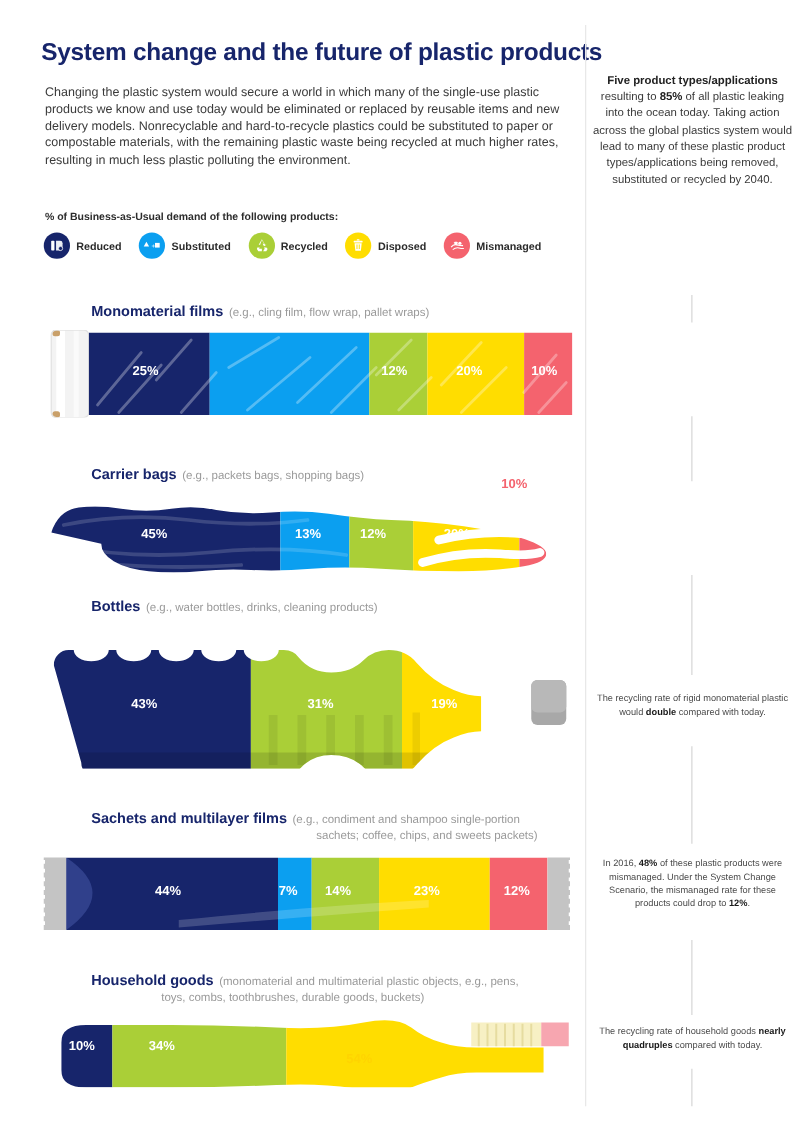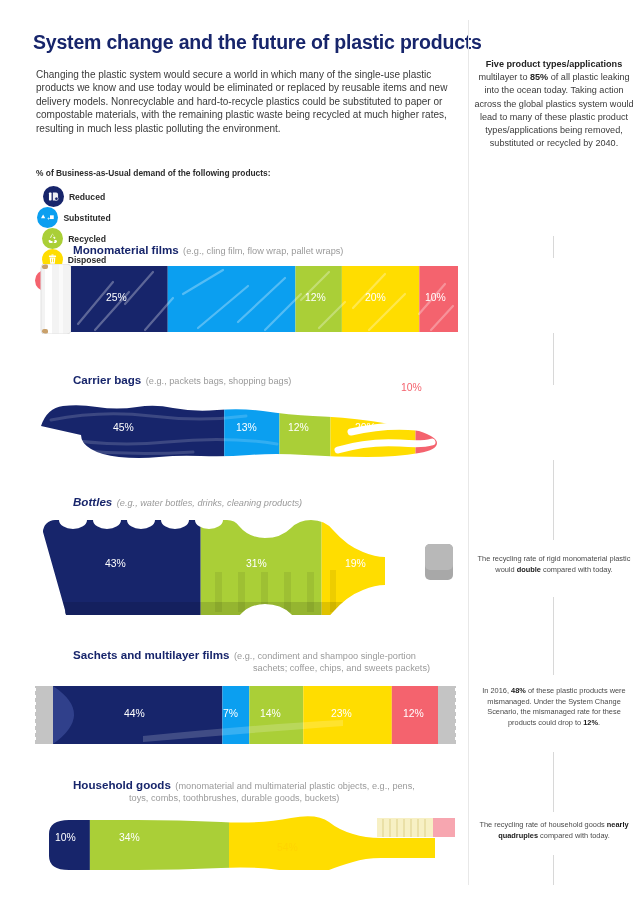--- a/index.html
+++ b/index.html
@@ -42,58 +42,58 @@
     position: absolute; left: 553px; width: 1px; background: #d8d8d8;
   }
 
   
   .legend-caption {
     position: absolute; left: 36px; top: 168px;
     font-size: 8.4px; font-weight: bold; color: #2c2c2c;
   }
   .legend-row {
     position: absolute; left: 35px; top: 186px;
-    display: flex; align-items: center; gap: 0px; flex-direction: column;
+    display: flex; align-items: center; gap: 0px;
   }
   .legend-item { display: flex; align-items: center; margin-right: 14px; }
   .legend-badge {
     width: 21px; height: 21px; border-radius: 50%;
     display: flex; align-items: center; justify-content: center;
     margin-right: 5px; flex: none;
   }
   .legend-badge svg { display: block; }
   .legend-label { font-size: 8.6px; font-weight: bold; color: #2b2b2b; white-space: nowrap; }
 
   
   .prod-head { position: absolute; left: 33px; padding-left: 40px; }
   .prod-name { font-size: 11.6px; font-weight: bold; color: #17256b; }
   .prod-eg { font-size: 9.2px; font-weight: normal; color: #9a9a9a; }
   .prod-eg2 { font-size: 9.2px; color: #9a9a9a; display: block; }
 
   .pct {
-    position: absolute; font-size: 10.4px; font-weight: normal;
+    position: absolute; font-size: 10.4px; font-weight: bold;
     color: #ffffff; white-space: nowrap; text-align: center;
   }
   .pct-out { color: #f4636e; }
   .pct-yellow { color: #ffd400; }
 
   .scene { position: absolute; }
 </style>
 </head>
 <body>
 
 <div class="page">
 
   <div class="title">System change and the future of plastic products</div>
   <div class="intro">Changing the plastic system would secure a world in which many of the single-use plastic products we know and use today would be eliminated or replaced by reusable items and new delivery models. Nonrecyclable and hard-to-recycle plastics could be substituted to paper or compostable materials, with the remaining plastic waste being recycled at much higher rates, resulting in much less plastic polluting the environment.</div>
 
   <div class="rail-divider"></div>
 
   <div class="rail-intro">
-    <b>Five product types/applications</b><span> multilayer to </span><b>85%</b><span> of all plastic leaking into the ocean today. Taking action across the global plastics system would lead to many of these plastic product types/applications being removed, substituted or recycled by 2040.</span>
+    <b>Five product types/applications</b><span> resulting to </span><b>85%</b><span> of all plastic leaking into the ocean today. Taking action across the global plastics system would lead to many of these plastic product types/applications being removed, substituted or recycled by 2040.</span>
   </div>
 
   <div class="tick" style="top:236px;height:22px;"></div>
   <div class="tick" style="top:333px;height:52px;"></div>
   <div class="tick" style="top:460px;height:80px;"></div>
   <div class="tick" style="top:597px;height:78px;"></div>
   <div class="tick" style="top:752px;height:60px;"></div>
   <div class="tick" style="top:855px;height:30px;"></div>
 
 
@@ -258,21 +258,21 @@
         <path d="M318 44 q34-8 66-5 q20 2 30 -2"></path>
       </g>
     </svg>
     <span class="pct" style="left:80px; top:34px;">45%</span>
     <span class="pct" style="left:203px; top:34px;">13%</span>
     <span class="pct" style="left:255px; top:34px;">12%</span>
     <span class="pct" style="left:322px; top:34px;">20%</span>
     <span class="pct pct-out" style="left:368px; top:-6px;">10%</span>
   </div>
 
-  <div class="prod-head" style="top:492px;font-style:italic;">
+  <div class="prod-head" style="top:476px;">
     <span class="prod-name">Bottles</span>
     <span class="prod-eg">(e.g., water bottles, drinks, cleaning products)</span>
   </div>
 
   <div class="scene" style="left:33px; top:510px; width:425px; height:105px;">
     <svg width="425" height="105" viewBox="0 0 425 105">
       <defs>
         <clipPath id="bottleClip">
           <path d="M10 22 a12 12 0 0 1 12-12 h4 a14 9 0 0 0 28 0 h6 a14 9 0 0 0 28 0 h6 a14 9 0 0 0 28 0 h6 a14 9 0 0 0 28 0 h6 a14 9 0 0 0 28 0 h4
                    q8 0 12 6 q10 12 26 12 q16 0 26 -10 q8 -8 20 -8 q14 0 22 10 q14 16 30 22 q12 5 22 5

